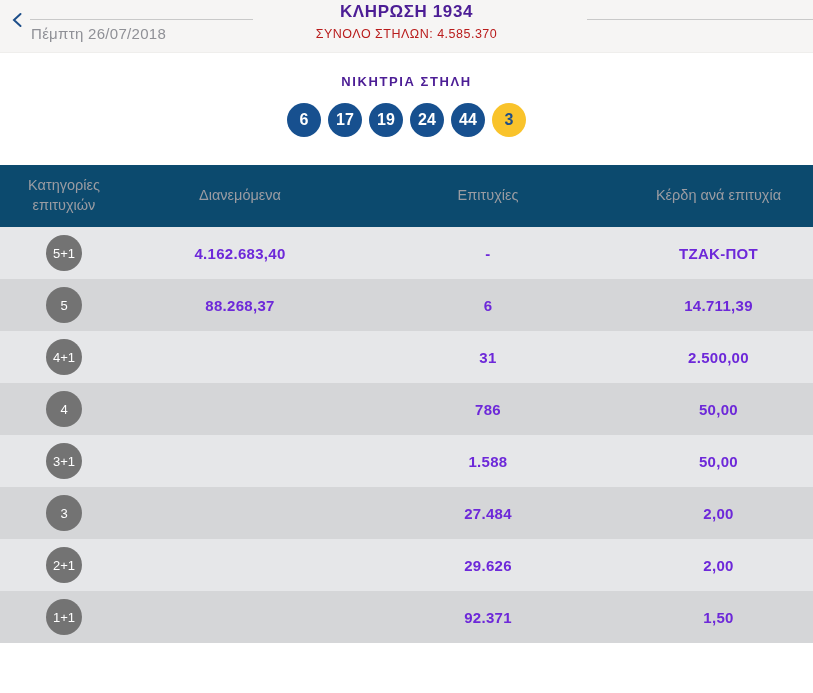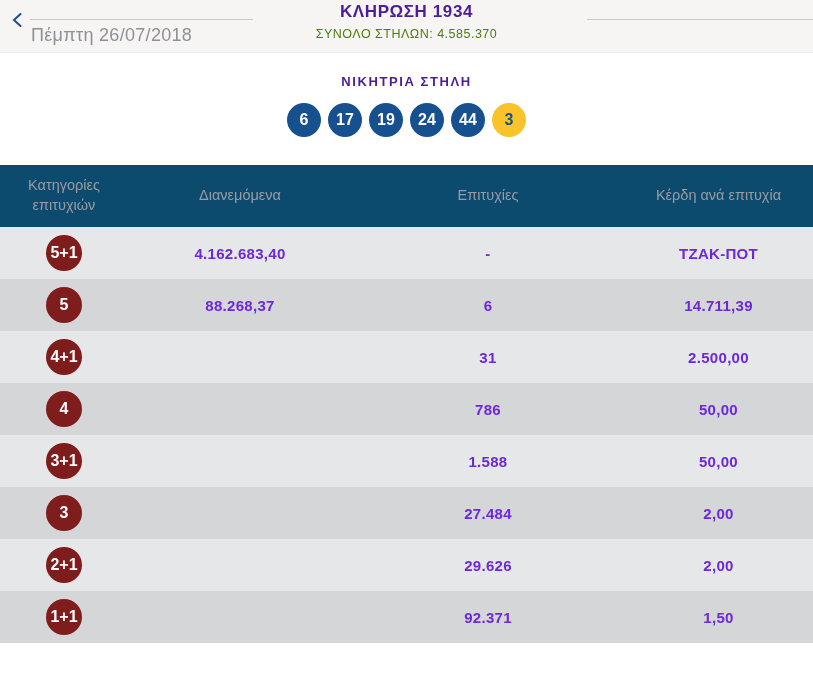--- a/index.html
+++ b/index.html
@@ -21,30 +21,30 @@
     position: absolute; left: 7px; top: 10px;
     width: 20px; height: 22px;
     background: none; border: none; cursor: pointer;
     display: flex; align-items: center; justify-content: center;
   }
   .hline { position: absolute; top: 19px; height: 1px; background: #c9c9c9; }
   .hline-left  { left: 30px; width: 223px; }
   .hline-right { left: 587px; right: 0; }
   .date-text {
     position: absolute; left: 31px; top: 25px;
-    font-size: 18px; color: #8f9096; letter-spacing: 0.3px;
+    font-size: 15px; color: #8f9096; letter-spacing: 0.3px;
   }
   .title-block {
     position: absolute; left: 0; right: 0; top: 2px; text-align: center;
   }
   .draw-title {
     font-size: 17px; font-weight: bold; color: #4c1d95; letter-spacing: 0.6px;
   }
   .draw-subtitle {
-    margin-top: 5px; font-size: 12.5px; color: #4d7c0f; letter-spacing: 0.5px;
+    margin-top: 5px; font-size: 12.5px; color: #b91c1c; letter-spacing: 0.5px;
   }
 
   
   .winning { text-align: center; padding-top: 21px; }
   .winning-label {
     font-size: 13px; font-weight: bold; color: #4c1d95; letter-spacing: 1.6px;
   }
   .balls {
     margin-top: 14px;
     display: flex; justify-content: center; gap: 7px;
@@ -70,22 +70,22 @@
   }
   .thead .th-category { padding: 0 22px; }
   .tbody .grid-row { height: 52px; }
   .tbody .grid-row:nth-child(odd)  { background: #e6e7e9; }
   .tbody .grid-row:nth-child(even) { background: #d5d6d8; }
   .cell-value {
     color: #6d28d9; font-weight: bold; font-size: 15px; letter-spacing: 0.3px;
   }
   .badge {
     width: 36px; height: 36px; border-radius: 50%;
-    background: #7f1d1d; color: #ffffff;
-    font-size: 16px; font-weight: bold;
+    background: #737373; color: #ffffff;
+    font-size: 13px; font-weight: normal;
     display: flex; align-items: center; justify-content: center;
     margin: 0 auto;
   }
 </style>
 </head>
 <body>
 
 <div class="page">
 
   <header class="topbar">

